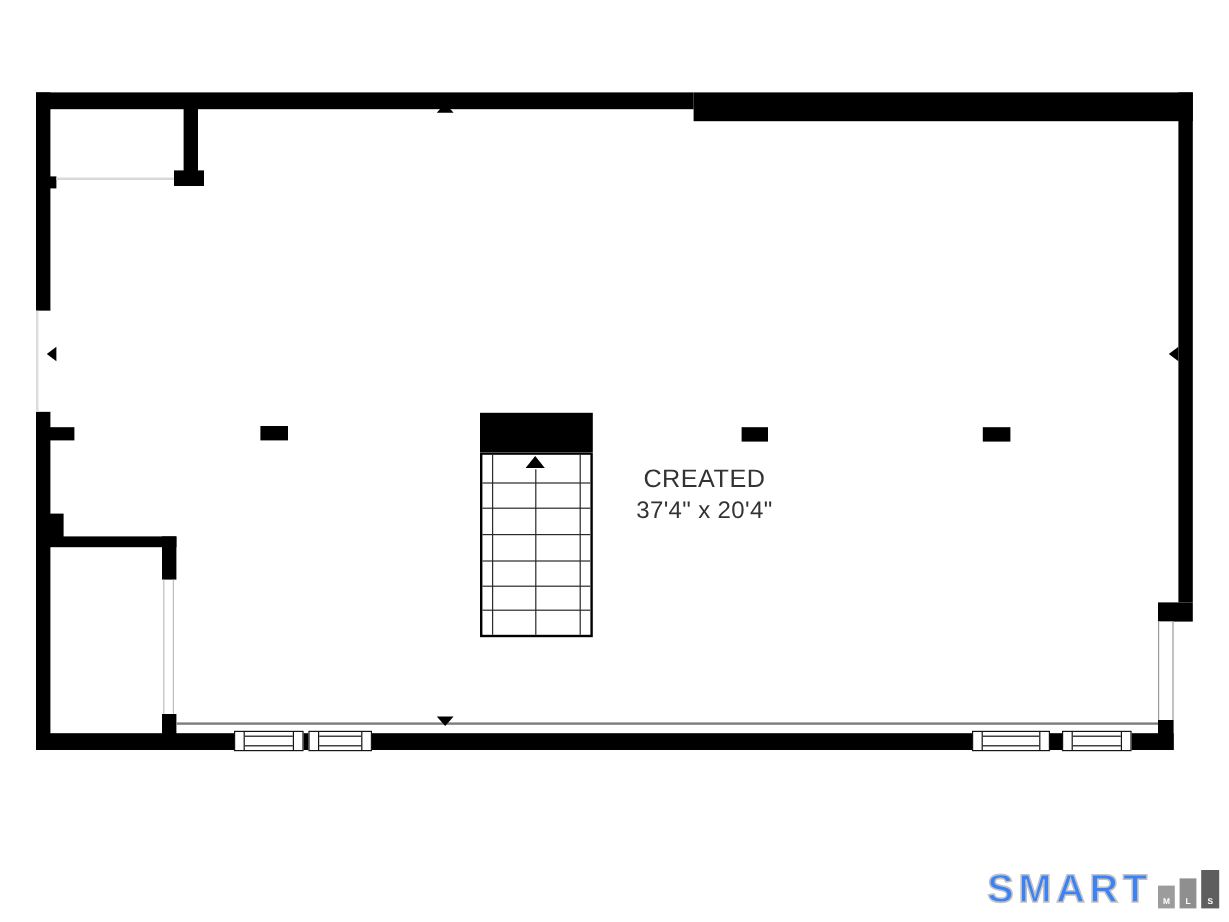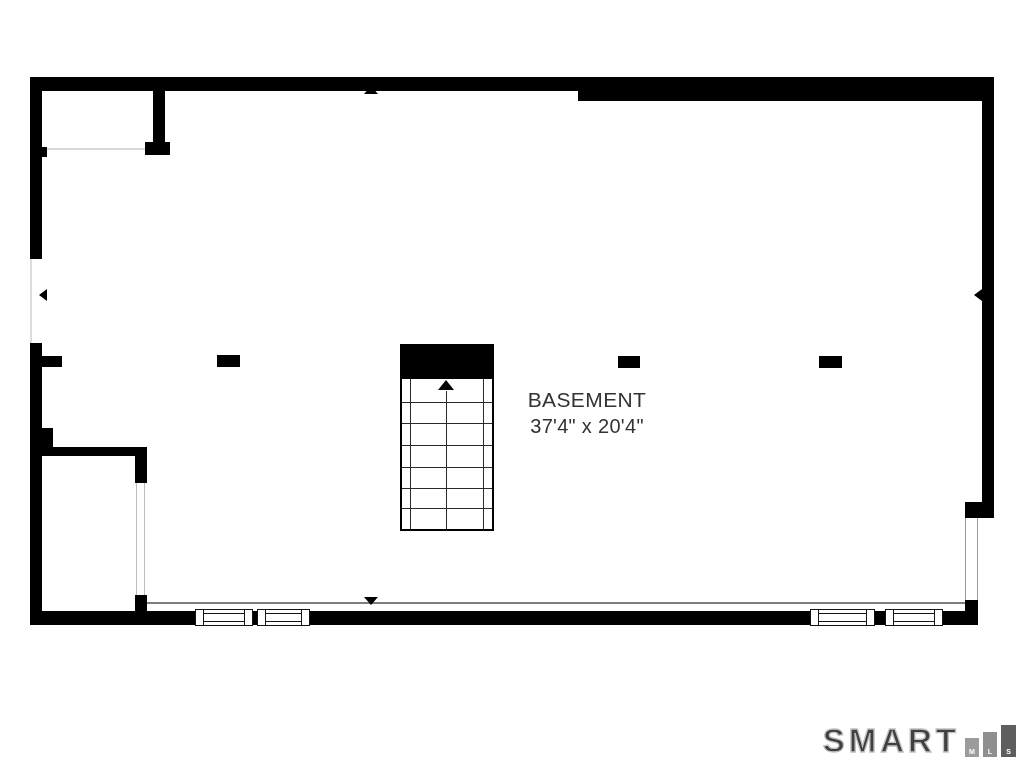--- a/index.html
+++ b/index.html
@@ -84,21 +84,21 @@
               font-size:21px;color:#333;letter-spacing:.4px;}
   #room-dims {left:486px;top:415px;width:202px;text-align:center;
               font-size:20px;color:#333;letter-spacing:.3px;}
 
   
   #disclaimer{left:0;right:0;top:737px;text-align:center;font-size:9px;
               color:#b9b9b9;letter-spacing:.35px;}
   #logo{position:absolute;right:8px;top:721px;height:36px;display:flex;
         align-items:flex-end;}
   #logo-smart{font-size:33px;line-height:32px;font-weight:700;letter-spacing:4px;
-              color:#404040;-webkit-text-stroke:1.3px #c2c2c2;}
+              color:#3b82f6;-webkit-text-stroke:1.3px #c2c2c2;}
   #logo-bars{display:flex;align-items:flex-end;gap:4px;margin-left:5px;}
   .bar{display:flex;align-items:flex-end;justify-content:center;color:#fff;
        font-size:7px;font-weight:700;padding-bottom:2px;box-sizing:border-box;}
   #bar-m{width:14px;height:19px;background:#9c9c9c;}
   #bar-l{width:14px;height:25px;background:#8f8f8f;}
   #bar-s{width:15px;height:32px;background:#5e5e5e;}
 </style>
 </head>
 <body>
 
@@ -177,21 +177,21 @@
       <i class="end r"></i>
     <i class="rail t"></i>
       <i class="rail b"></i>
   </div>
 
   <i class="tri" id="arrow-top"></i>
   <i class="tri" id="arrow-bottom"></i>
   <i class="tri" id="arrow-left"></i>
   <i class="tri" id="arrow-right"></i>
 
-  <div class="abs" id="room-label">BASEMENT</div>
+  <div class="abs" id="room-label">CREATED</div>
   <div class="abs" id="room-dims">37'4" x 20'4"</div>
 
   <div id="logo">
     <span id="logo-smart">SMART</span>
     <span id="logo-bars">
       <span class="bar" id="bar-m">M</span>
       <span class="bar" id="bar-l">L</span>
       <span class="bar" id="bar-s">S</span>
     </span>
   </div>

